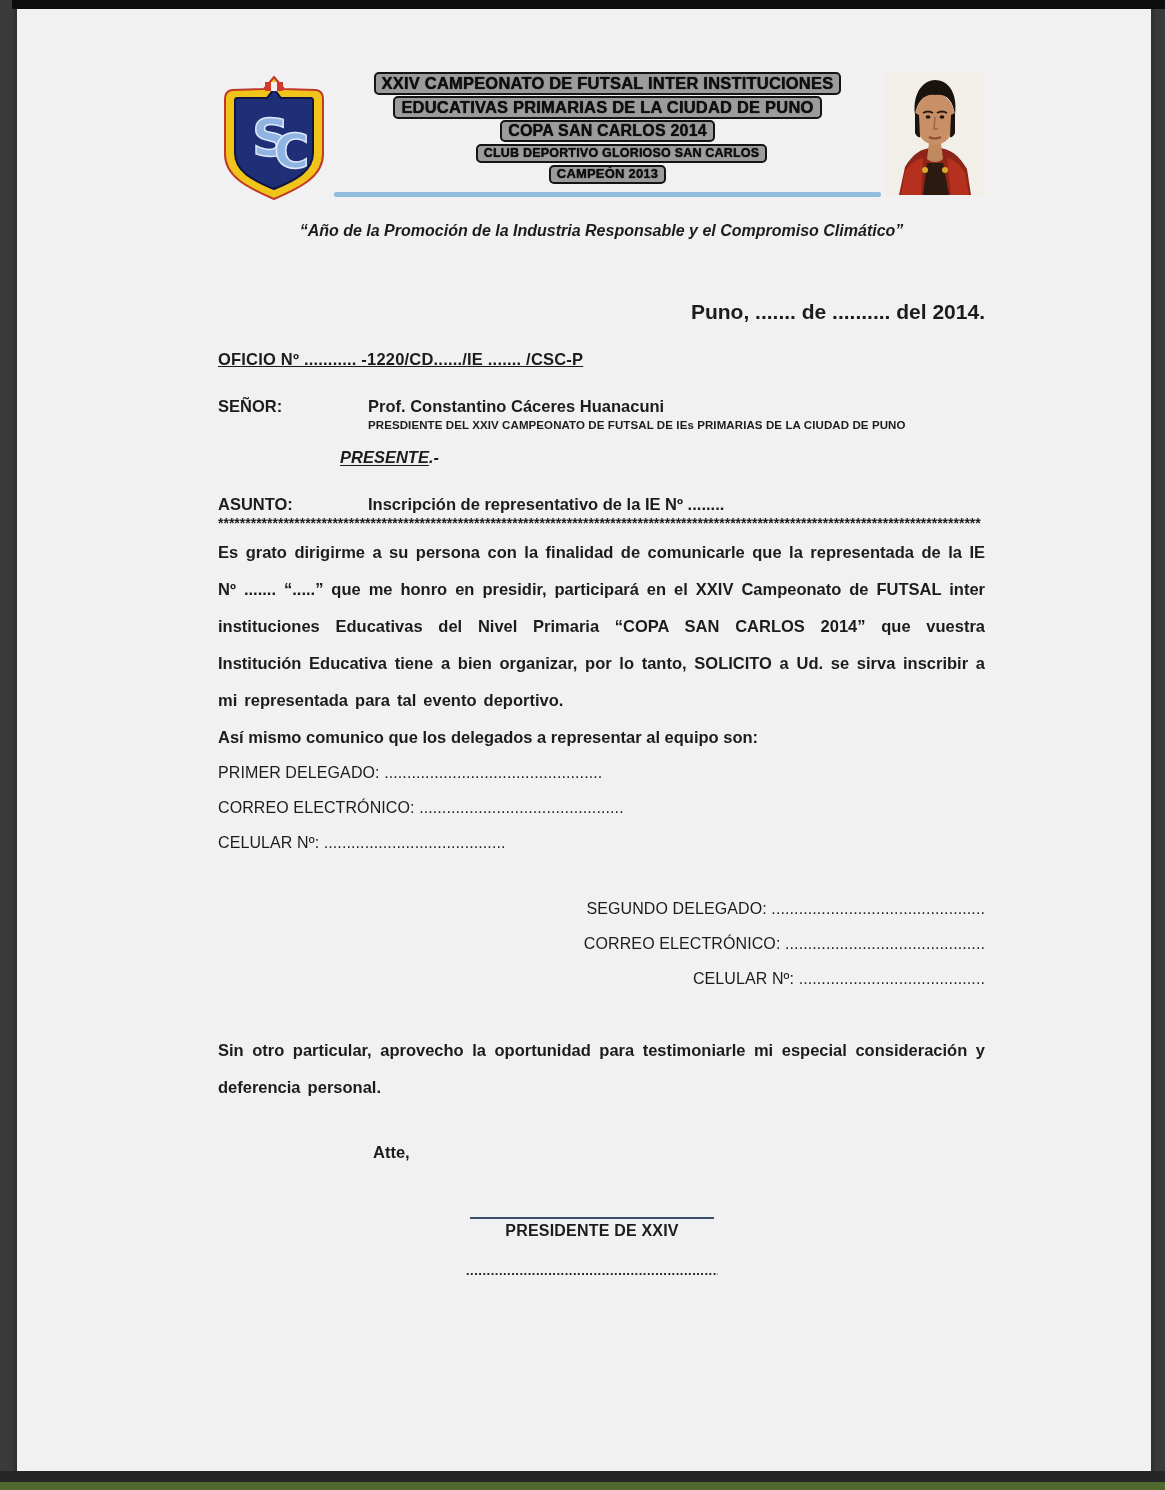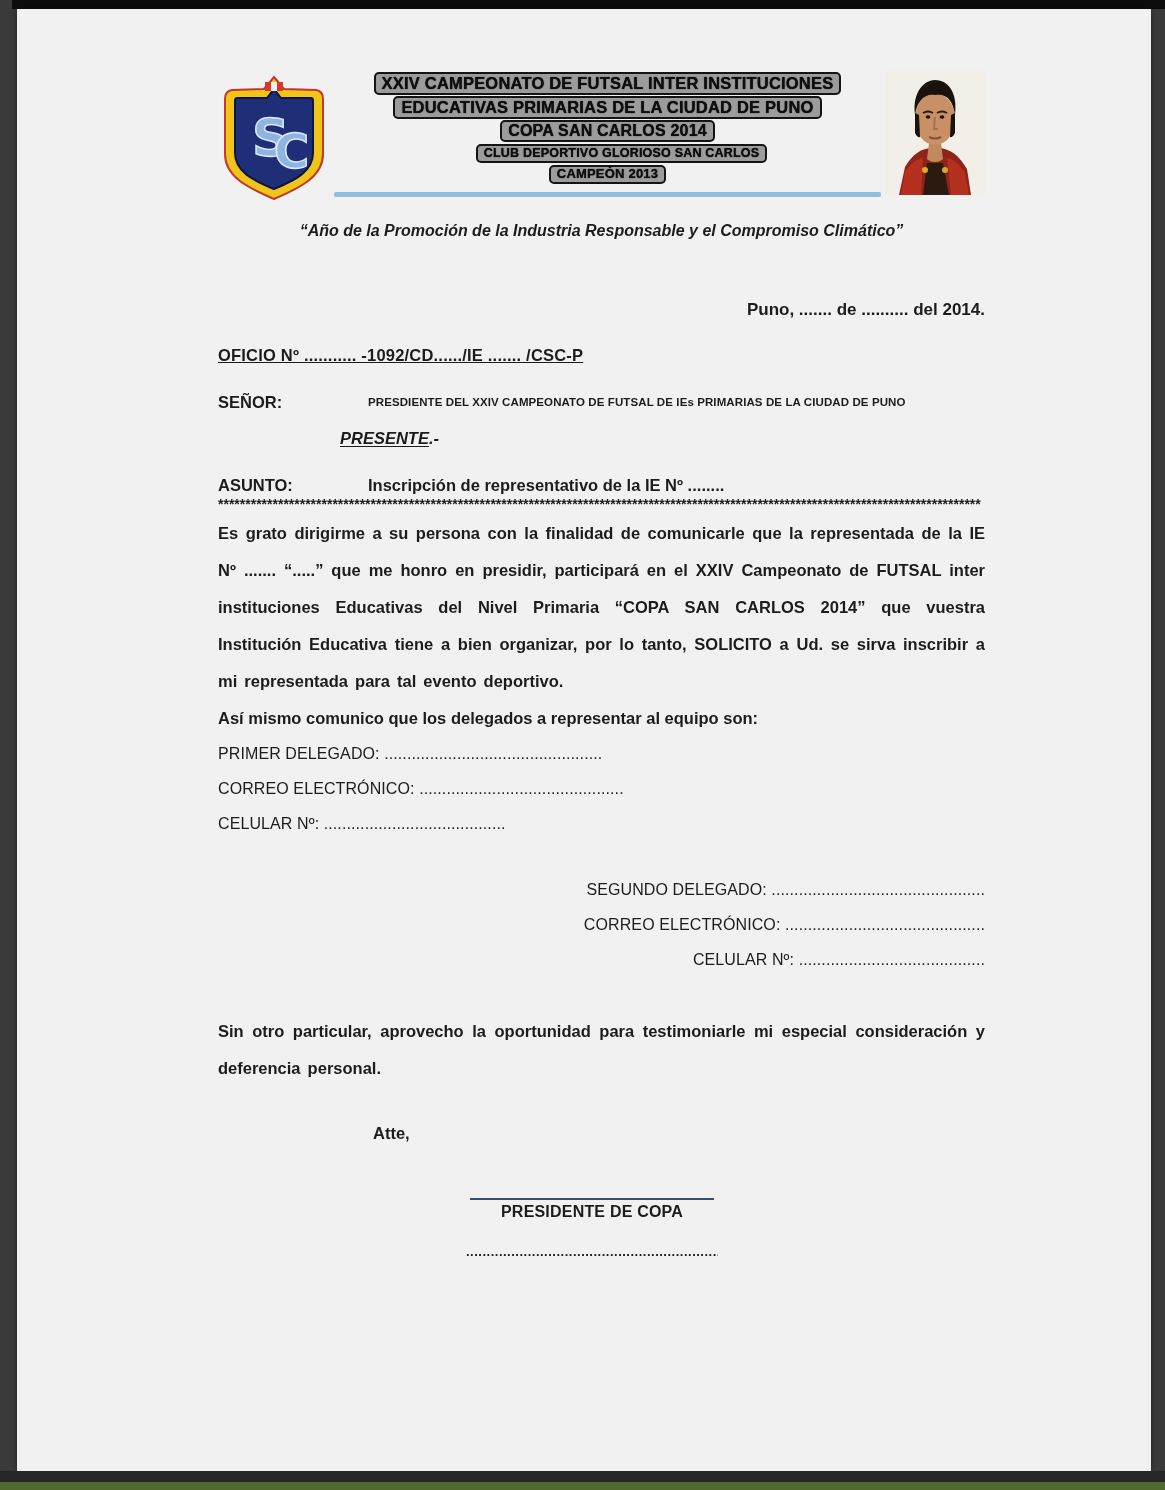--- a/index.html
+++ b/index.html
@@ -27,21 +27,21 @@
          letter-spacing:.2px; text-shadow:0 0 1px #000; margin-bottom:1px; white-space:nowrap;}
   .hline.l1,.hline.l2{font-size:16.5px;}
   .hline.l3{font-size:16px;}
   .hline.l4{font-size:12.5px;margin-left:28px;}
   .hline.l5{font-size:13px;}
   .lh-divider{height:5px; background:var(--accent-blue); margin-top:7px; border-radius:2px;}
   .portrait{width:100px; height:124px; margin-top:1px; flex:0 0 auto;}
 
   
   .motto{margin-top:12px; text-align:center; font-style:italic; font-weight:700; font-size:16px;}
-  .date-line{margin-top:60px; text-align:right; font-weight:600; font-size:17px;}
+  .date-line{margin-top:60px; text-align:right; font-weight:600; font-size:21px;}
   .oficio{margin-top:26px; font-weight:700; font-size:16.5px; text-decoration:underline; letter-spacing:.2px;}
   .label-row{display:grid; grid-template-columns:122px 1fr; font-size:16.5px;gap:28px;}
   .senor-row{margin-top:28px;}
   .label{font-weight:600;}
   .recipient-name{font-weight:600;}
   .recipient-title{font-size:11.5px; font-weight:700; margin-top:3px; letter-spacing:.1px;}
   .presente{margin-top:17px; margin-left:122px; font-weight:700; font-size:16.5px;font-style:italic;}
   .presente u{text-underline-offset:2px;}
   .asunto-row{margin-top:28px;}
   .subject-text{font-weight:600;}
@@ -110,25 +110,26 @@
             <path d="M50 46 L49 58 L53 58" stroke="#a06a44" stroke-width="1.6" fill="none"></path>
             <path d="M44 66 Q50 69 56 66" stroke="#8a4f33" stroke-width="2" fill="none"></path>
           </svg>
         </span>
       </div>
 
       <div class="motto">“Año de la Promoción de la Industria Responsable y el Compromiso Climático”</div>
 
       <div class="date-line">Puno, ....... de .......... del 2014.</div>
 
-      <div class="oficio">OFICIO Nº ........... -1092/CD....../IE ....... /CSC-P</div>
+      <div class="oficio">OFICIO Nº ........... -1220/CD....../IE ....... /CSC-P</div>
 
       <div class="label-row senor-row">
         <div class="label">SEÑOR:</div>
         <div>
+          <div class="recipient-name">Prof. Constantino Cáceres Huanacuni</div>
           <div class="recipient-title">PRESDIENTE DEL XXIV CAMPEONATO DE FUTSAL DE IEs PRIMARIAS DE LA CIUDAD DE PUNO</div>
         </div>
       </div>
 
       <div class="presente"><u>PRESENTE</u><span>.-</span></div>
 
       <div class="label-row asunto-row">
         <div class="label">ASUNTO:</div>
         <div class="subject-text">Inscripción de representativo de la IE Nº ........</div>
       </div>
@@ -150,21 +151,21 @@
         <div class="delegate-line">CORREO ELECTRÓNICO: ............................................</div>
         <div class="delegate-line">CELULAR Nº: .........................................</div>
       </div>
 
       <div class="para closing">Sin otro particular, aprovecho la oportunidad para testimoniarle mi especial consideración y deferencia personal.</div>
 
       <div class="atte">Atte,</div>
 
       <div class="signature">
         <div class="sig-rule"></div>
-        <div class="sig-title">PRESIDENTE DE COPA</div>
+        <div class="sig-title">PRESIDENTE DE XXIV</div>
         <div class="sig-dotted">...............................................................</div>
       </div>
 
     </div>
   </div>
 
   <div class="bottom-shadow"></div>
   <div class="grass-strip"></div>
 </div>
 

